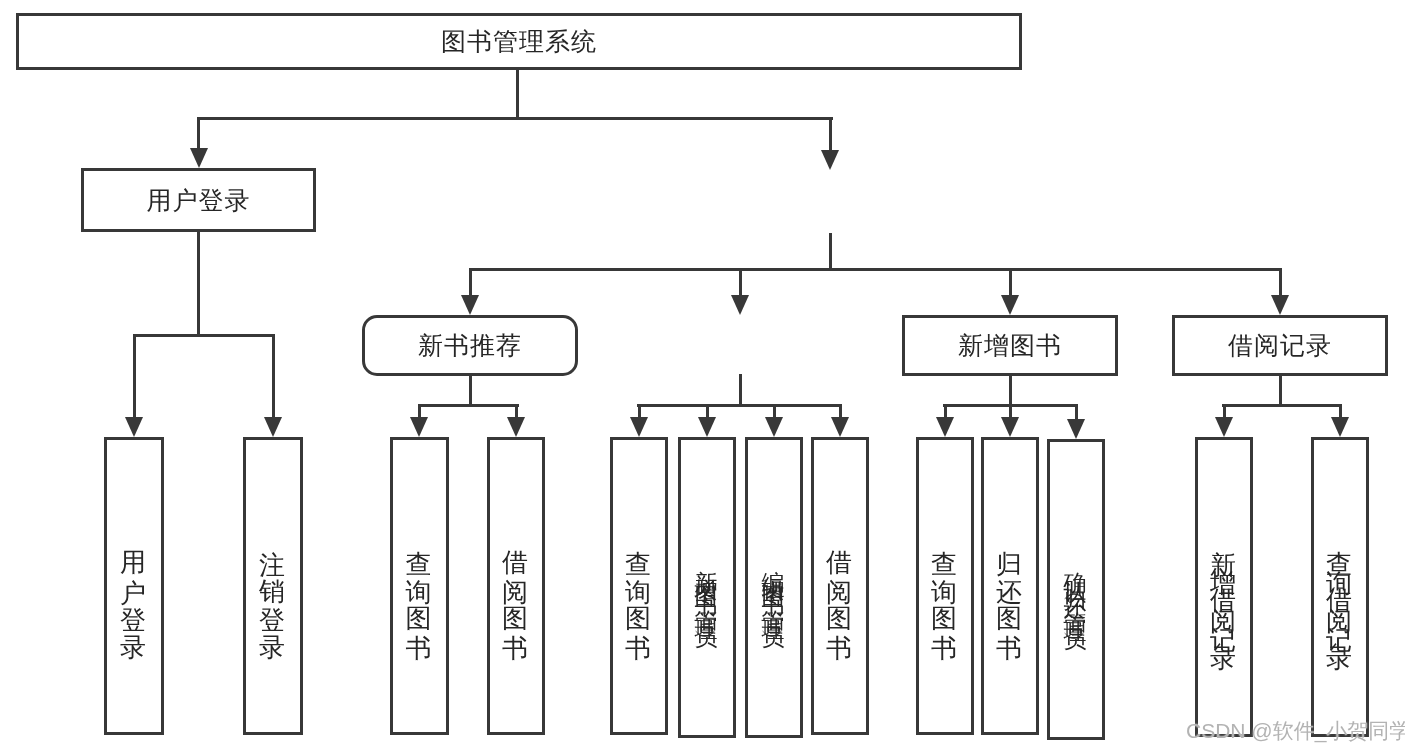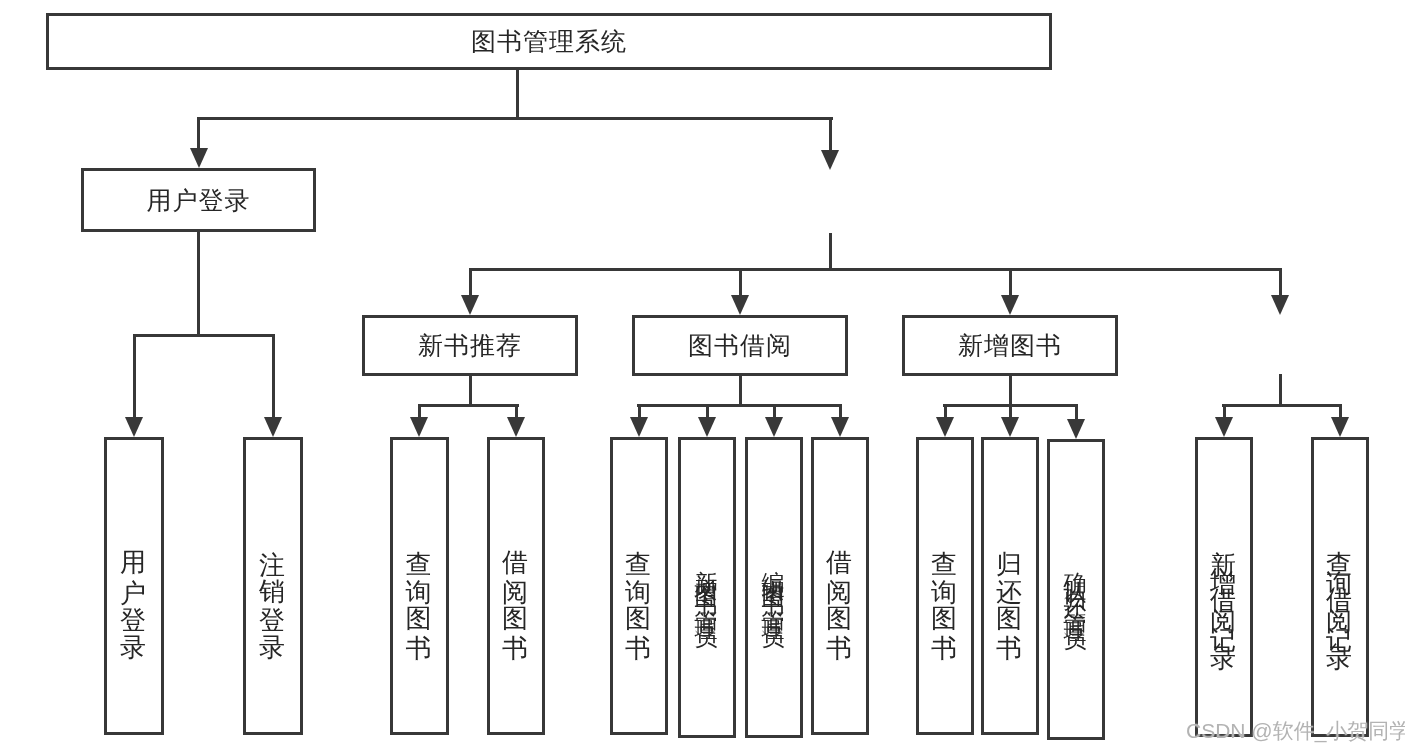--- a/index.html
+++ b/index.html
@@ -51,41 +51,41 @@
     text-shadow:0 0 2px #ffffff;
     white-space:nowrap;
     z-index:5;
   }
 </style>
 </head>
 <body>
 
 <div class="canvas">
 
-  <div class="node hnode" style="left:16px;top:13px;width:1006px;height:57px;margin-left:30px;">
+  <div class="node hnode" style="left:16px;top:13px;width:1006px;height:57px;">
     <span>图书管理系统</span>
   </div>
 
   <div class="node hnode" style="left:81px;top:168px;width:235px;height:64px;">
     <span>用户登录</span>
   </div>
 
 
-  <div class="node hnode" style="left:362px;top:315px;width:216px;height:61px;">
+  <div class="node hnode" style="left:362px;top:315px;width:216px;height:61px;border-radius:15px;">
     <span>新书推荐</span>
   </div>
 
-  <div class="node hnode" style="left:632px;top:315px;width:216px;height:61px;">
-    <span>图书借阅</span>
-  </div>
 
   <div class="node hnode" style="left:902px;top:315px;width:216px;height:61px;">
     <span>新增图书</span>
   </div>
 
+  <div class="node hnode" style="left:1172px;top:315px;width:216px;height:61px;">
+    <span>借阅记录</span>
+  </div>
 
   <div class="node vnode len4" style="left:104px;top:437px;width:60px;height:298px;">
     <span>用户登录</span>
   </div>
 
   <div class="node vnode len4" style="left:243px;top:437px;width:60px;height:298px;">
     <span>注销登录</span>
   </div>
 
   <div class="node vnode len4" style="left:390px;top:437px;width:59px;height:298px;">

